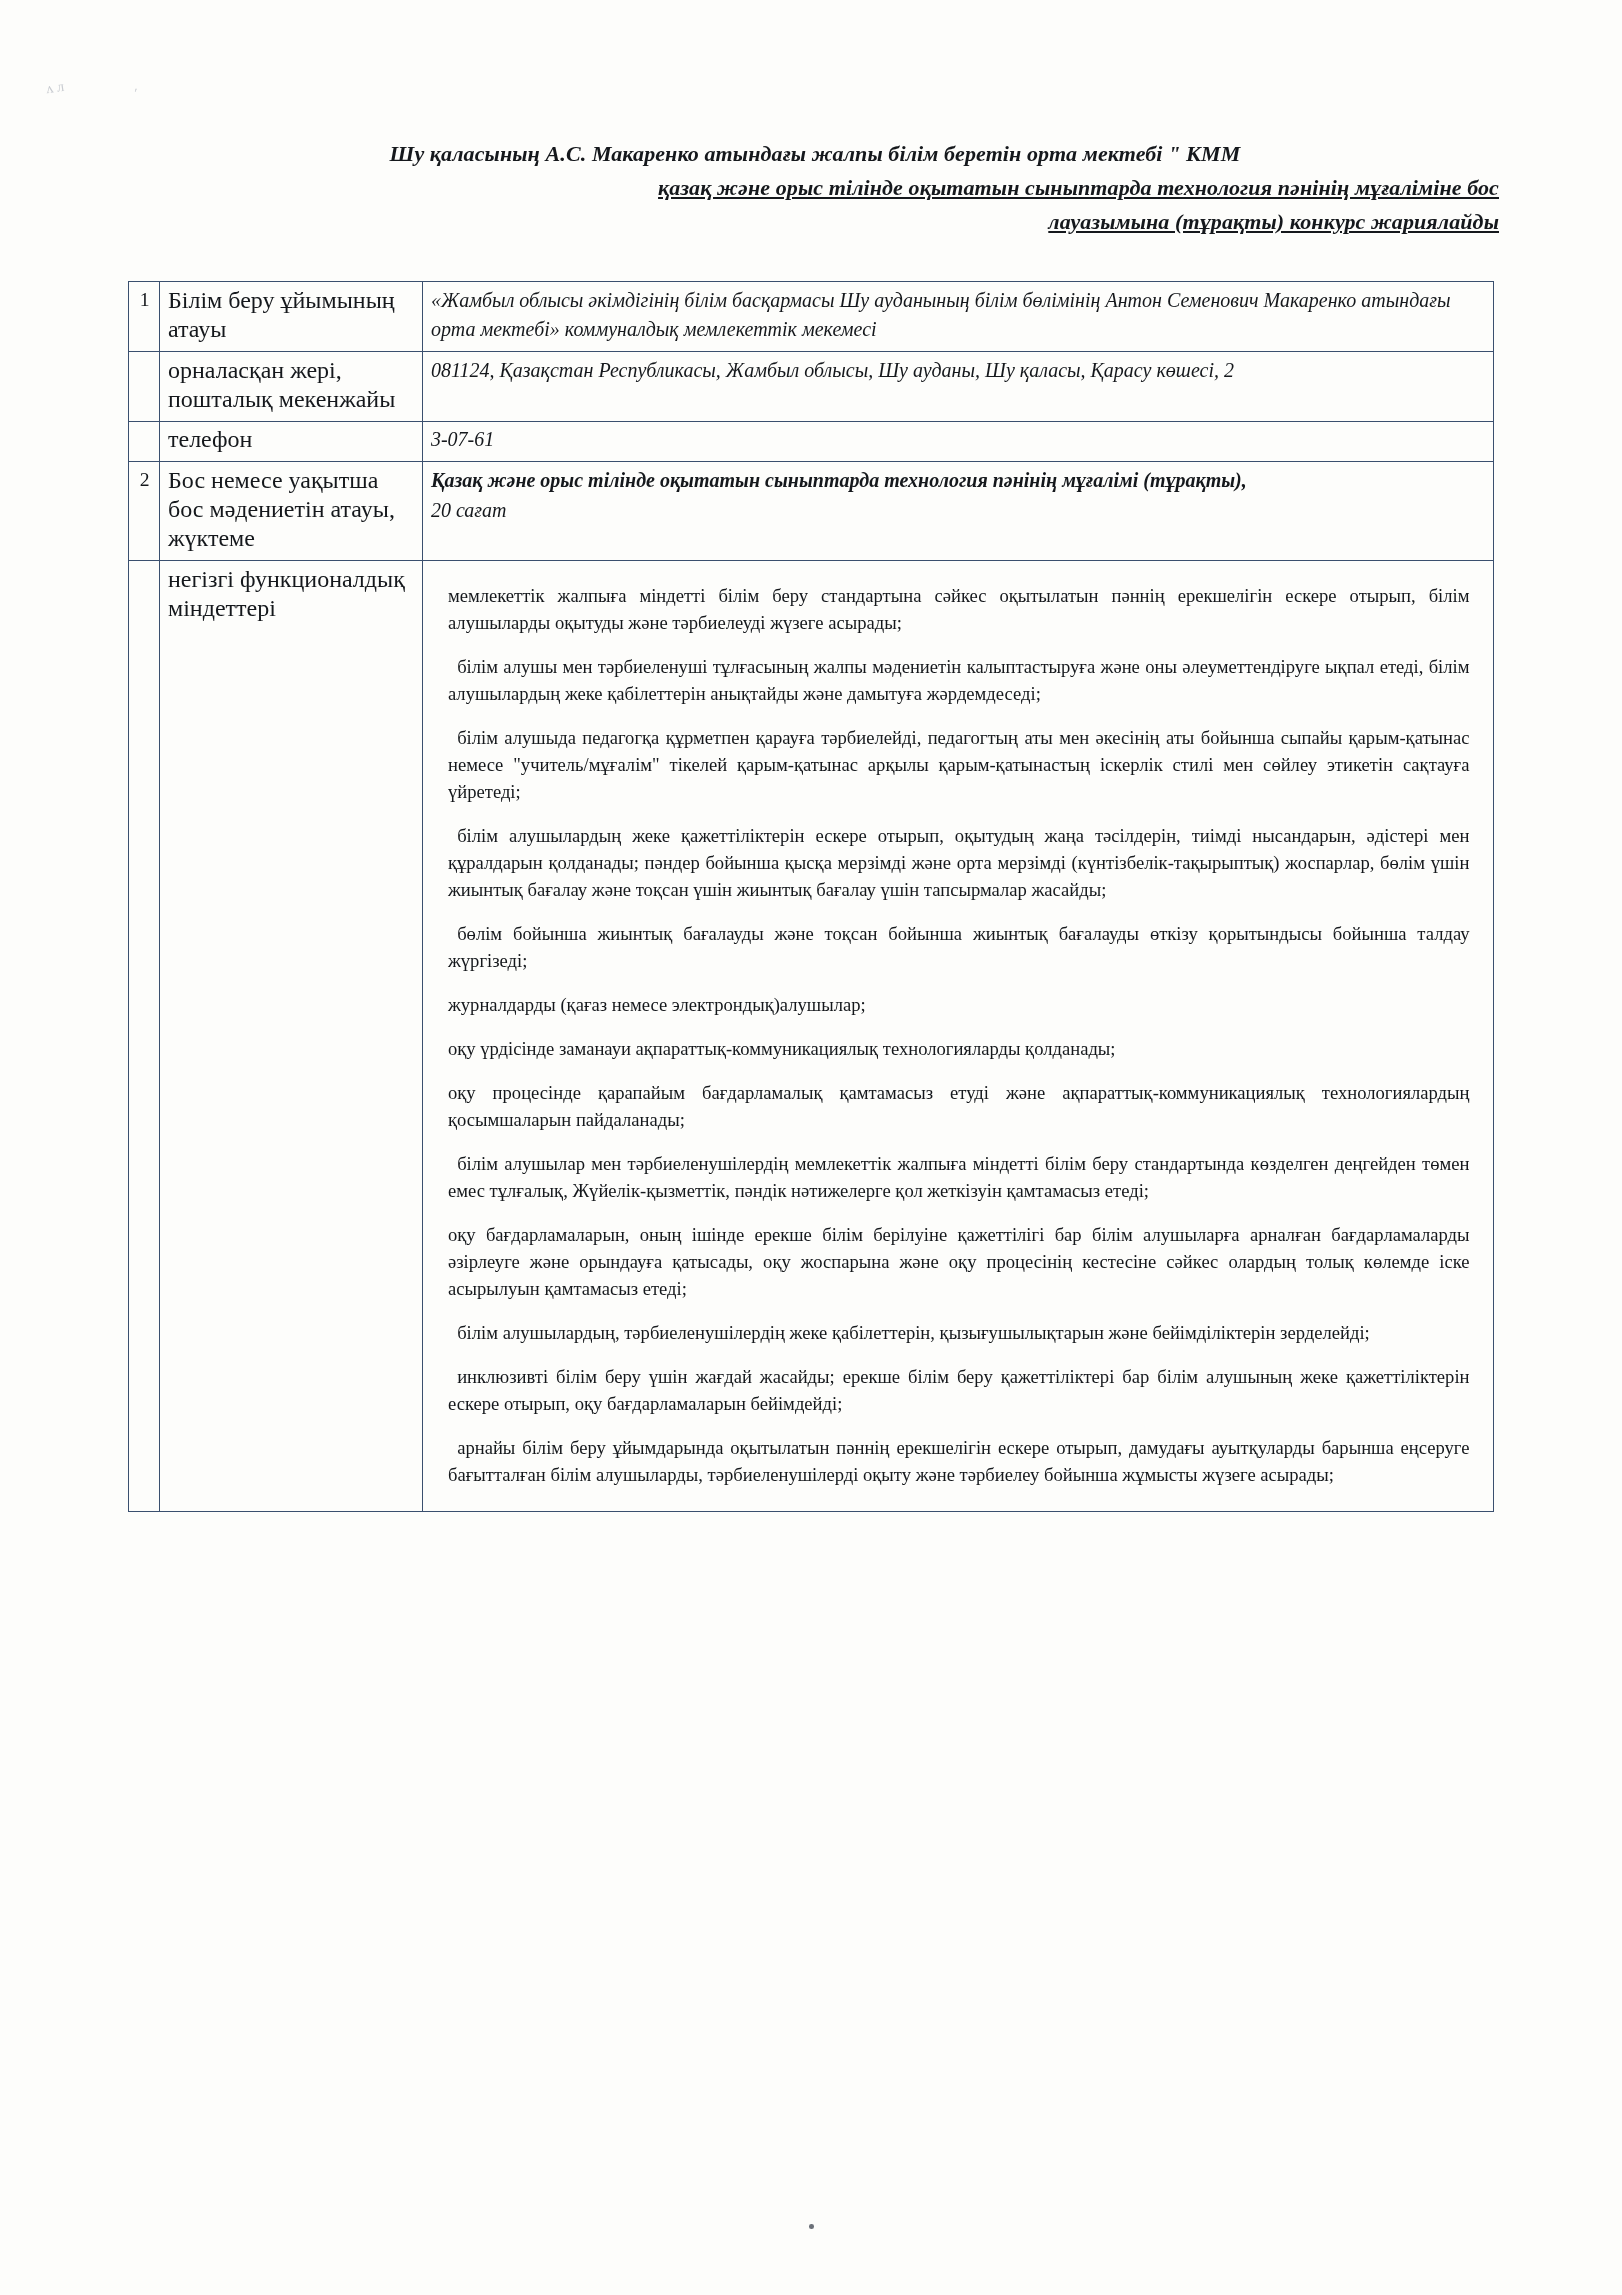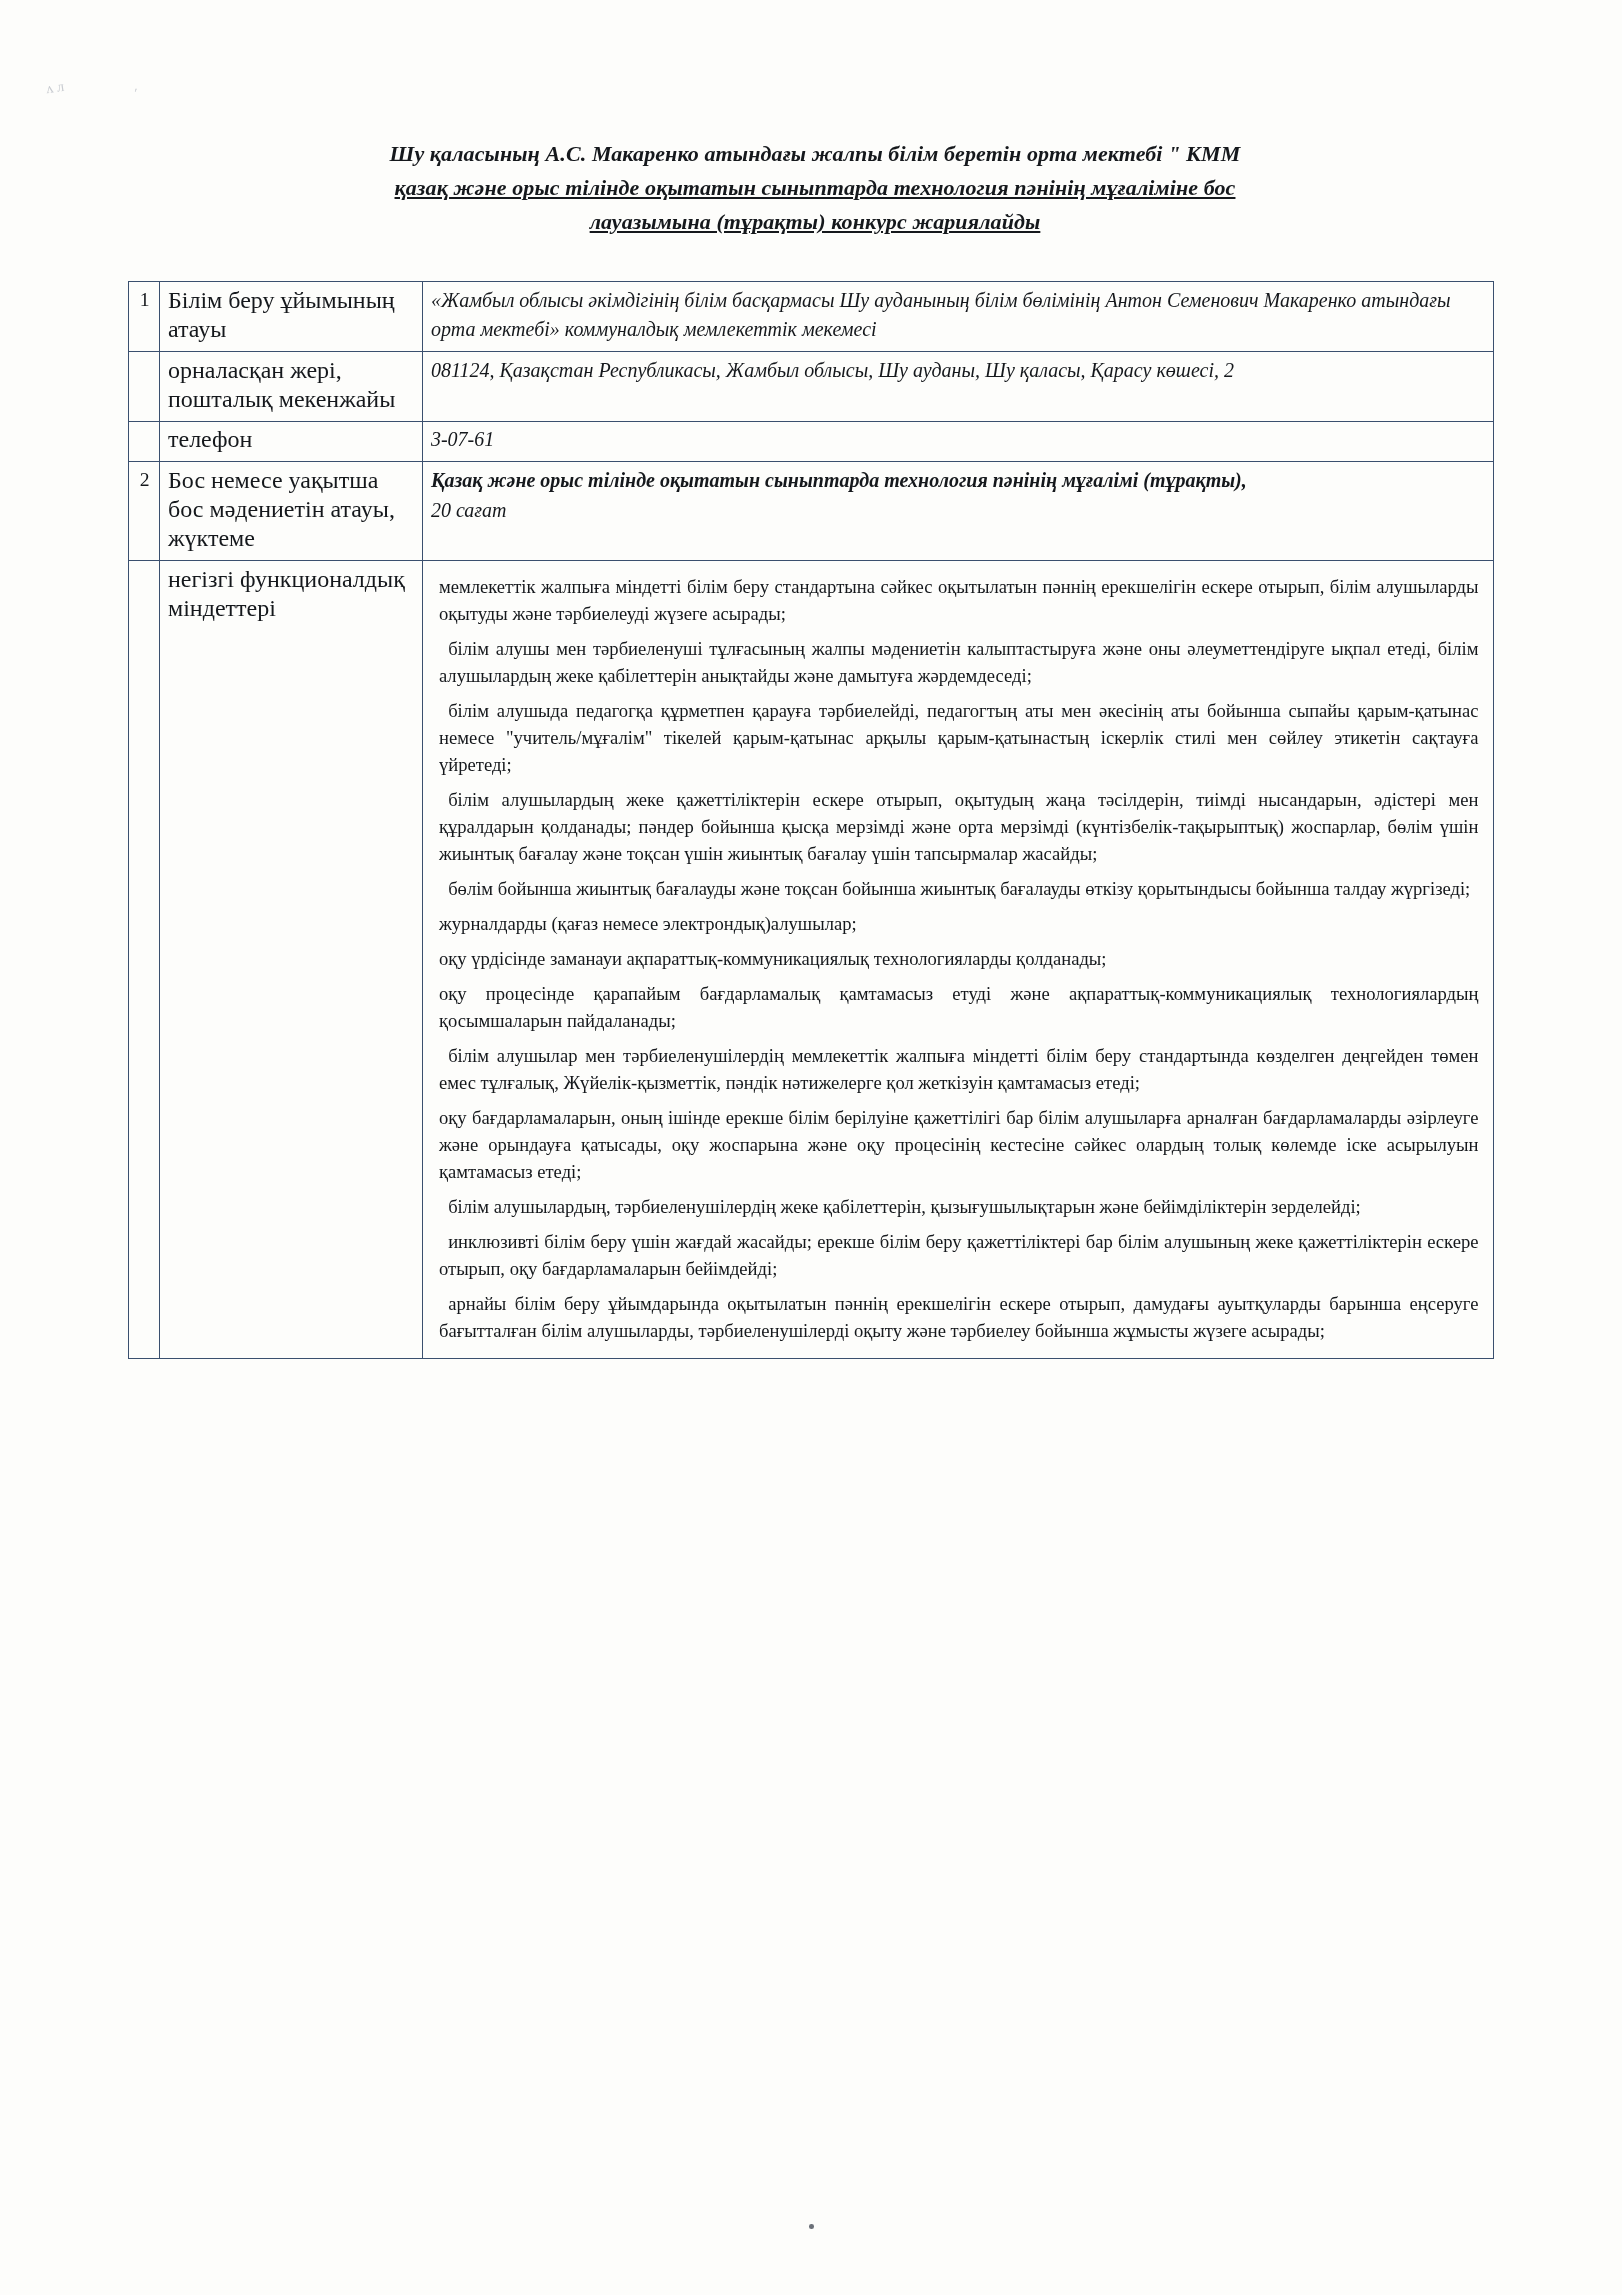--- a/index.html
+++ b/index.html
@@ -38,21 +38,21 @@
     top: 137px;
     width: 1368px;
     text-align: center;
     font-weight: bold;
     font-size: 22px;
     line-height: 34px;
     letter-spacing: 0.1px;
     font-style: italic;
   }
   .title-line { display: block; }
-  .title-line.underline { text-decoration: underline; }
+  .title-line.underline { text-decoration: underline; text-align: right; }
 
   table.doc {
     position: absolute;
     left: 128px;
     top: 281px;
     width: 1366px;
     border-collapse: collapse;
     table-layout: fixed;
     font-size: 19.6px;
     line-height: 28px;
@@ -68,21 +68,21 @@
   .cell-value { font-size: 20px; line-height: 29.4px; font-style: italic; }
   .cell-value.bold { font-weight: bold; }
 
   .duties {
     font-size: 18.6px;
     line-height: 27px;
     text-align: justify;
     text-justify: inter-word;
   }
   .duties p {
-    margin: 8px;
+    margin: 17px;
     text-align: justify;
   }
   .duties p.ind { text-indent: 9.2px; }
 
   .label-cell { font-size: 24px; line-height: 29px; }
 
   .bottom-dot {
     position: absolute;
     left: 809px;
     top: 2224px;

